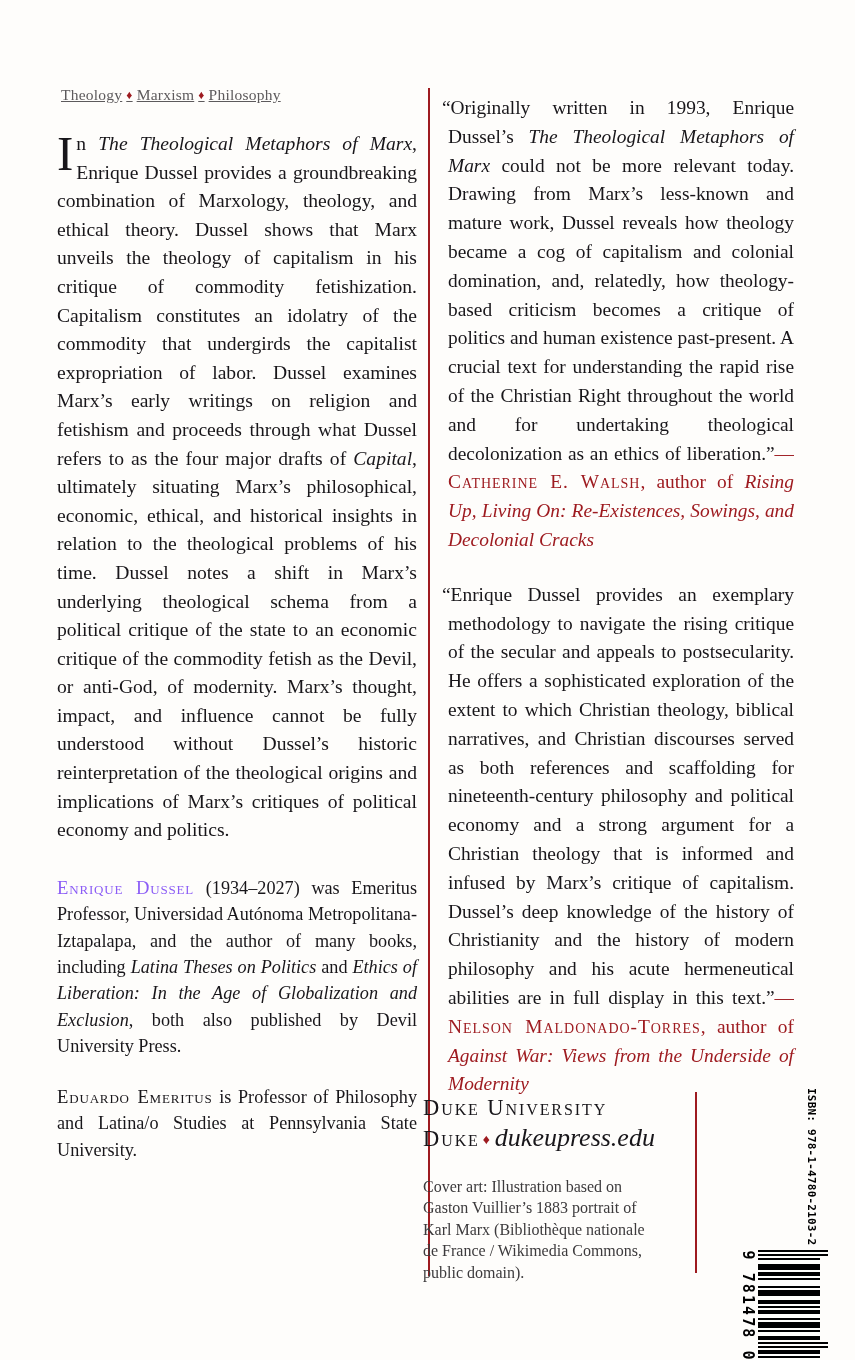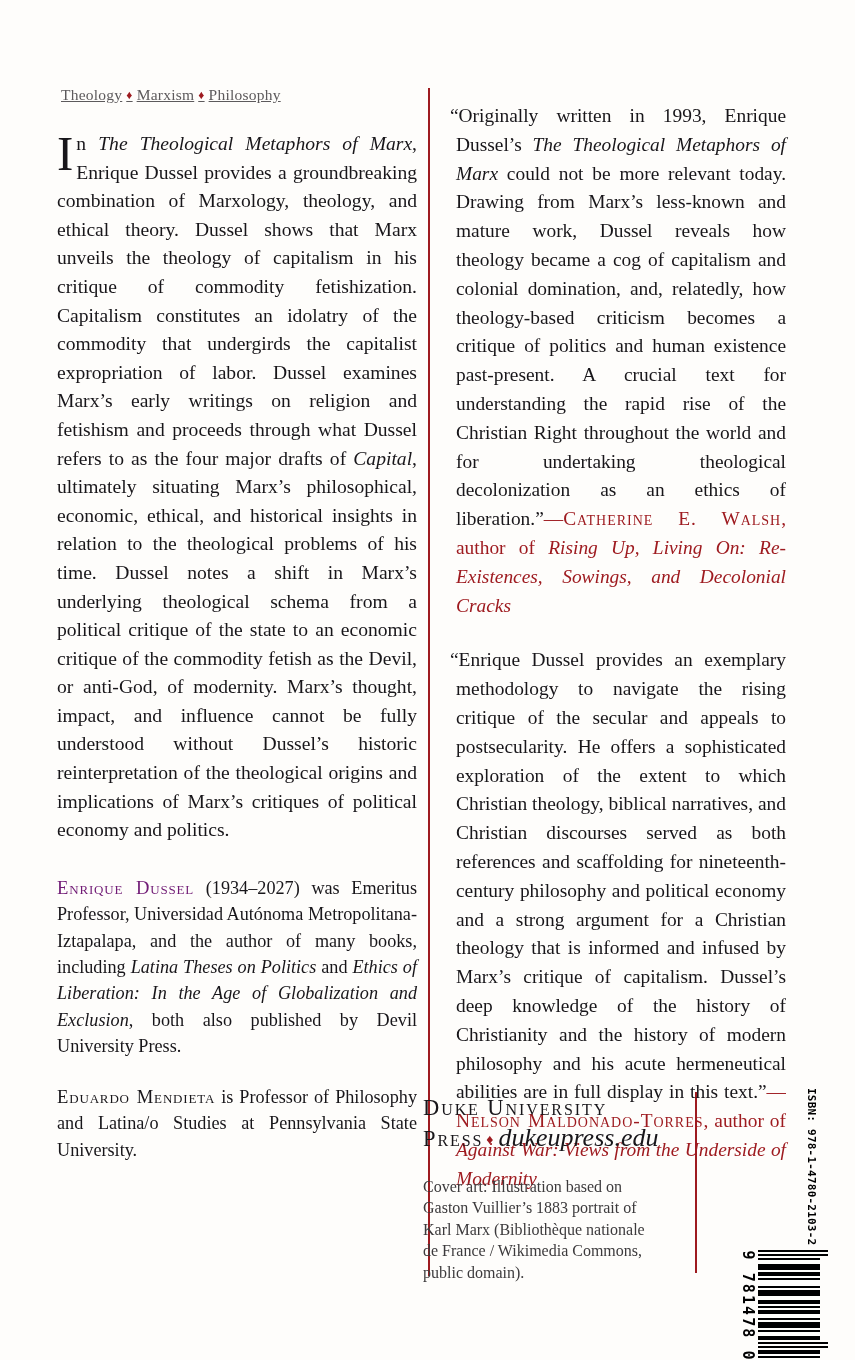--- a/index.html
+++ b/index.html
@@ -101,29 +101,29 @@
   .bio.first { margin-top: 30px; }
   .sc {
     font-variant: small-caps;
     letter-spacing: .045em;
     font-size: 18.6px;
   }
   .sc-red {
     font-variant: small-caps;
     letter-spacing: .045em;
     font-size: 18.6px;
-    color: #701a75;
+    color: #8b5cf6;
   }
 
   
   .blurb {
     font-size: 19.4px;
     line-height: 28.8px;
     text-align: justify;
-    margin: 16px;
+    margin: 8px;
     hyphens: auto;
     -webkit-hyphens: auto;
     text-indent: -6px;
   }
   .blurb.second { margin-top: 26px; }
   .attrib {
     color: #9e1b20;
   }
   .attrib .name {
     font-variant: small-caps;
@@ -231,36 +231,36 @@
 
     <div class="kicker">
       <span>Theology</span><span class="dia">♦</span><span>Marxism</span><span class="dia">♦</span><span>Philosophy</span>
     </div>
 
     <p class="body-copy"><span class="dropcap">I</span><span>n </span><i>The Theological Metaphors of Marx</i><span>, Enrique Dussel provides a groundbreaking combination of Marxology, theology, and ethical theory. Dussel shows that Marx unveils the theology of capitalism in his critique of commodity fetishization. Capitalism constitutes an idolatry of the commodity that undergirds the capitalist expropriation of labor. Dussel examines Marx’s early writings on religion and fetishism and proceeds through what Dussel refers to as the four major drafts of </span><i>Capital</i><span>, ultimately situating Marx’s philosophical, economic, ethical, and historical insights in relation to the theological problems of his time. Dussel notes a shift in Marx’s underlying theological schema from a political critique of the state to an economic critique of the commodity fetish as the Devil, or anti-God, of modernity. Marx’s thought, impact, and influence cannot be fully understood without Dussel’s historic reinterpretation of the theological origins and implications of Marx’s critiques of political economy and politics.</span></p>
 
     <p class="bio first"><span class="sc-red">Enrique Dussel</span><span> (1934–2027) was Emeritus Professor, Universidad Autónoma Metropolitana-Iztapalapa, and the author of many books, including </span><i>Latina Theses on Politics</i><span> and </span><i>Ethics of Liberation: In the Age of Globalization and Exclusion</i><span>, both also published by Devil University Press.</span></p>
 
 
-    <p class="bio"><span class="sc">Eduardo Mendieta</span><span> is Professor of Philosophy and Latina/o Studies at Pennsylvania State University.</span></p>
+    <p class="bio"><span class="sc">Eduardo Emeritus</span><span> is Professor of Philosophy and Latina/o Studies at Pennsylvania State University.</span></p>
 
   </div>
 
   <div class="col-right">
 
     <p class="blurb"><span>“Originally written in 1993, Enrique Dussel’s </span><i>The Theological Metaphors of Marx</i><span> could not be more relevant today. Drawing from Marx’s less-known and mature work, Dussel reveals how theology became a cog of capitalism and colonial domination, and, relatedly, how theology-based criticism becomes a critique of politics and human existence past-present. A crucial text for understanding the rapid rise of the Christian Right throughout the world and for undertaking theological decolonization as an ethics of liberation.”</span><span class="attrib"><span>—</span><span class="name">Catherine E. Walsh</span><span>, author of </span><span class="title">Rising Up, Living On: Re-Existences, Sowings, and Decolonial Cracks</span></span></p>
 
     <p class="blurb second"><span>“Enrique Dussel provides an exemplary methodology to navigate the rising critique of the secular and appeals to postsecularity. He offers a sophisticated exploration of the extent to which Christian theology, biblical narratives, and Christian discourses served as both references and scaffolding for nineteenth-century philosophy and political economy and a strong argument for a Christian theology that is informed and infused by Marx’s critique of capitalism. Dussel’s deep knowledge of the history of Christianity and the history of modern philosophy and his acute hermeneutical abilities are in full display in this text.”</span><span class="attrib"><span>—</span><span class="name">Nelson Maldonado-Torres</span><span>, author of </span><span class="title">Against War: Views from the Underside of Modernity</span></span></p>
 
   </div>
 
   <div class="pub">
     <div class="pub-name">
       <div>Duke University</div>
-      <div><span>Press</span><span class="dia">♦</span><span class="pub-url">dukeupress.edu</span></div>
+      <div><span>Duke</span><span class="dia">♦</span><span class="pub-url">dukeupress.edu</span></div>
     </div>
     <div class="credit">Cover art: Illustration based on Gaston Vuillier’s 1883 portrait of Karl Marx (Bibliothèque nationale de France / Wikimedia Commons, public domain).</div>
   </div>
 
   <div class="barcode-wrap">
     <div class="barcode-rot">
       <div class="isbn-text">ISBN: 978-1-4780-2103-2</div>
       <div>
         <div class="bars">
           <span class="guard"></span>

